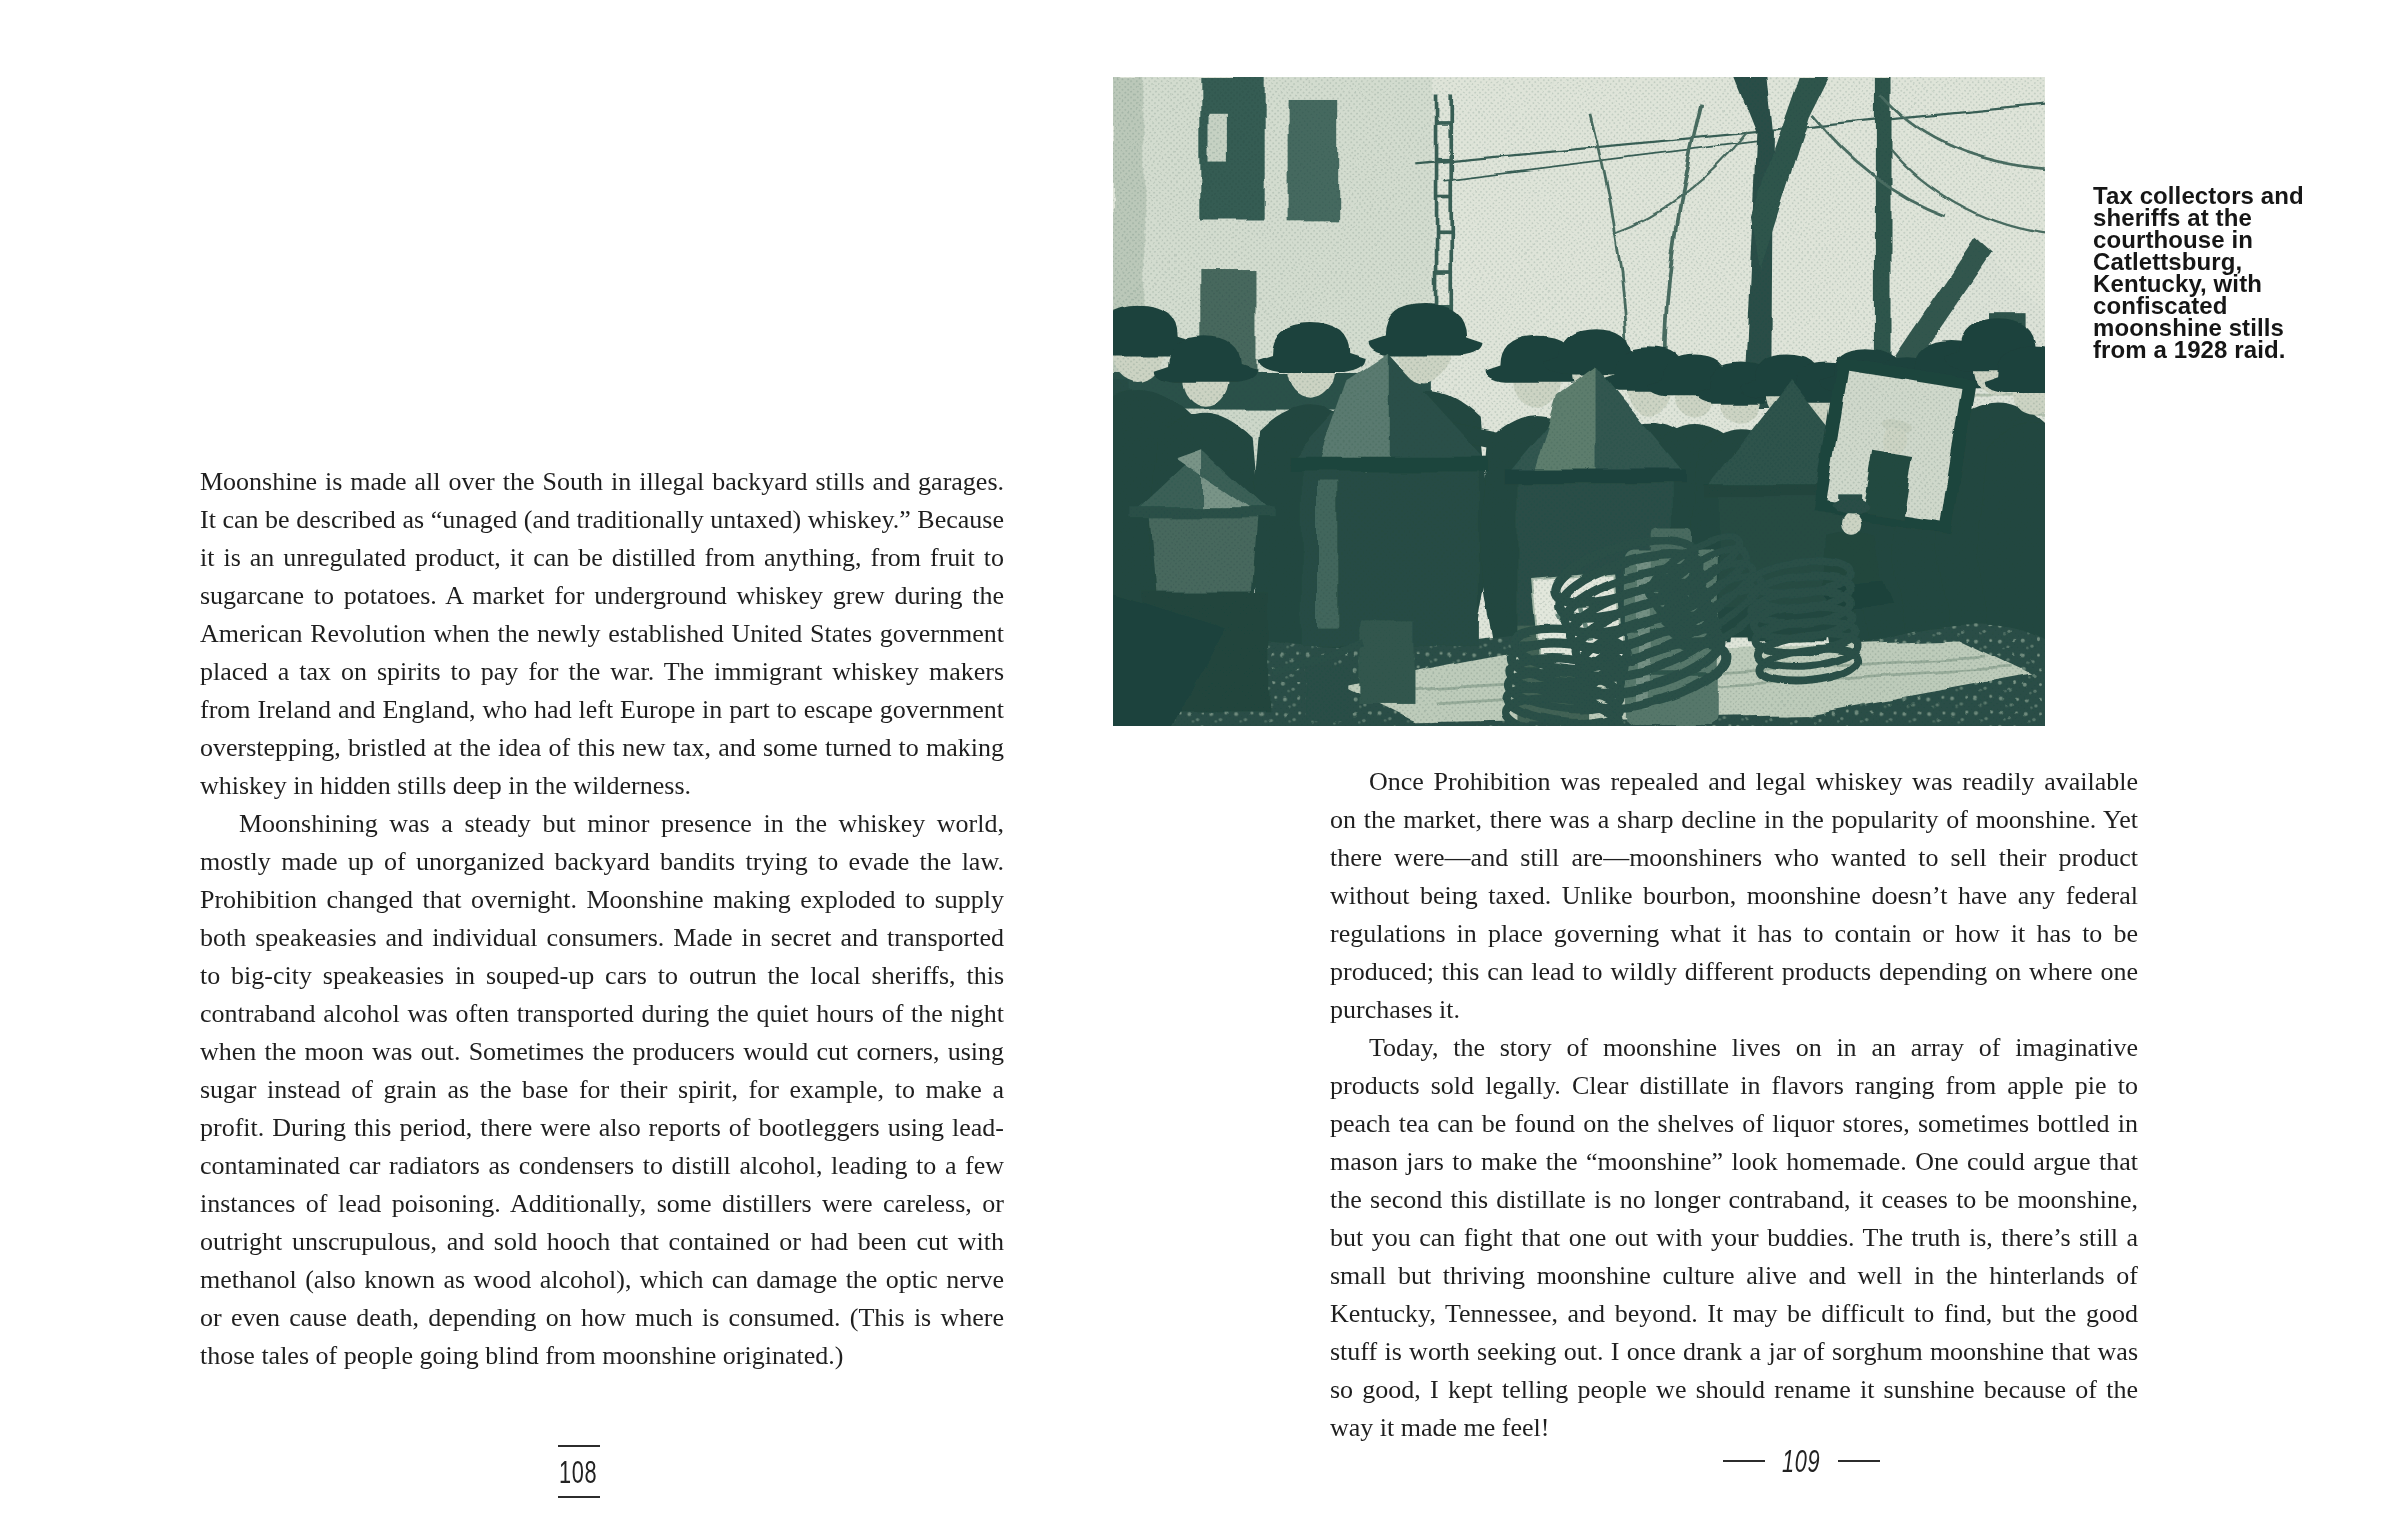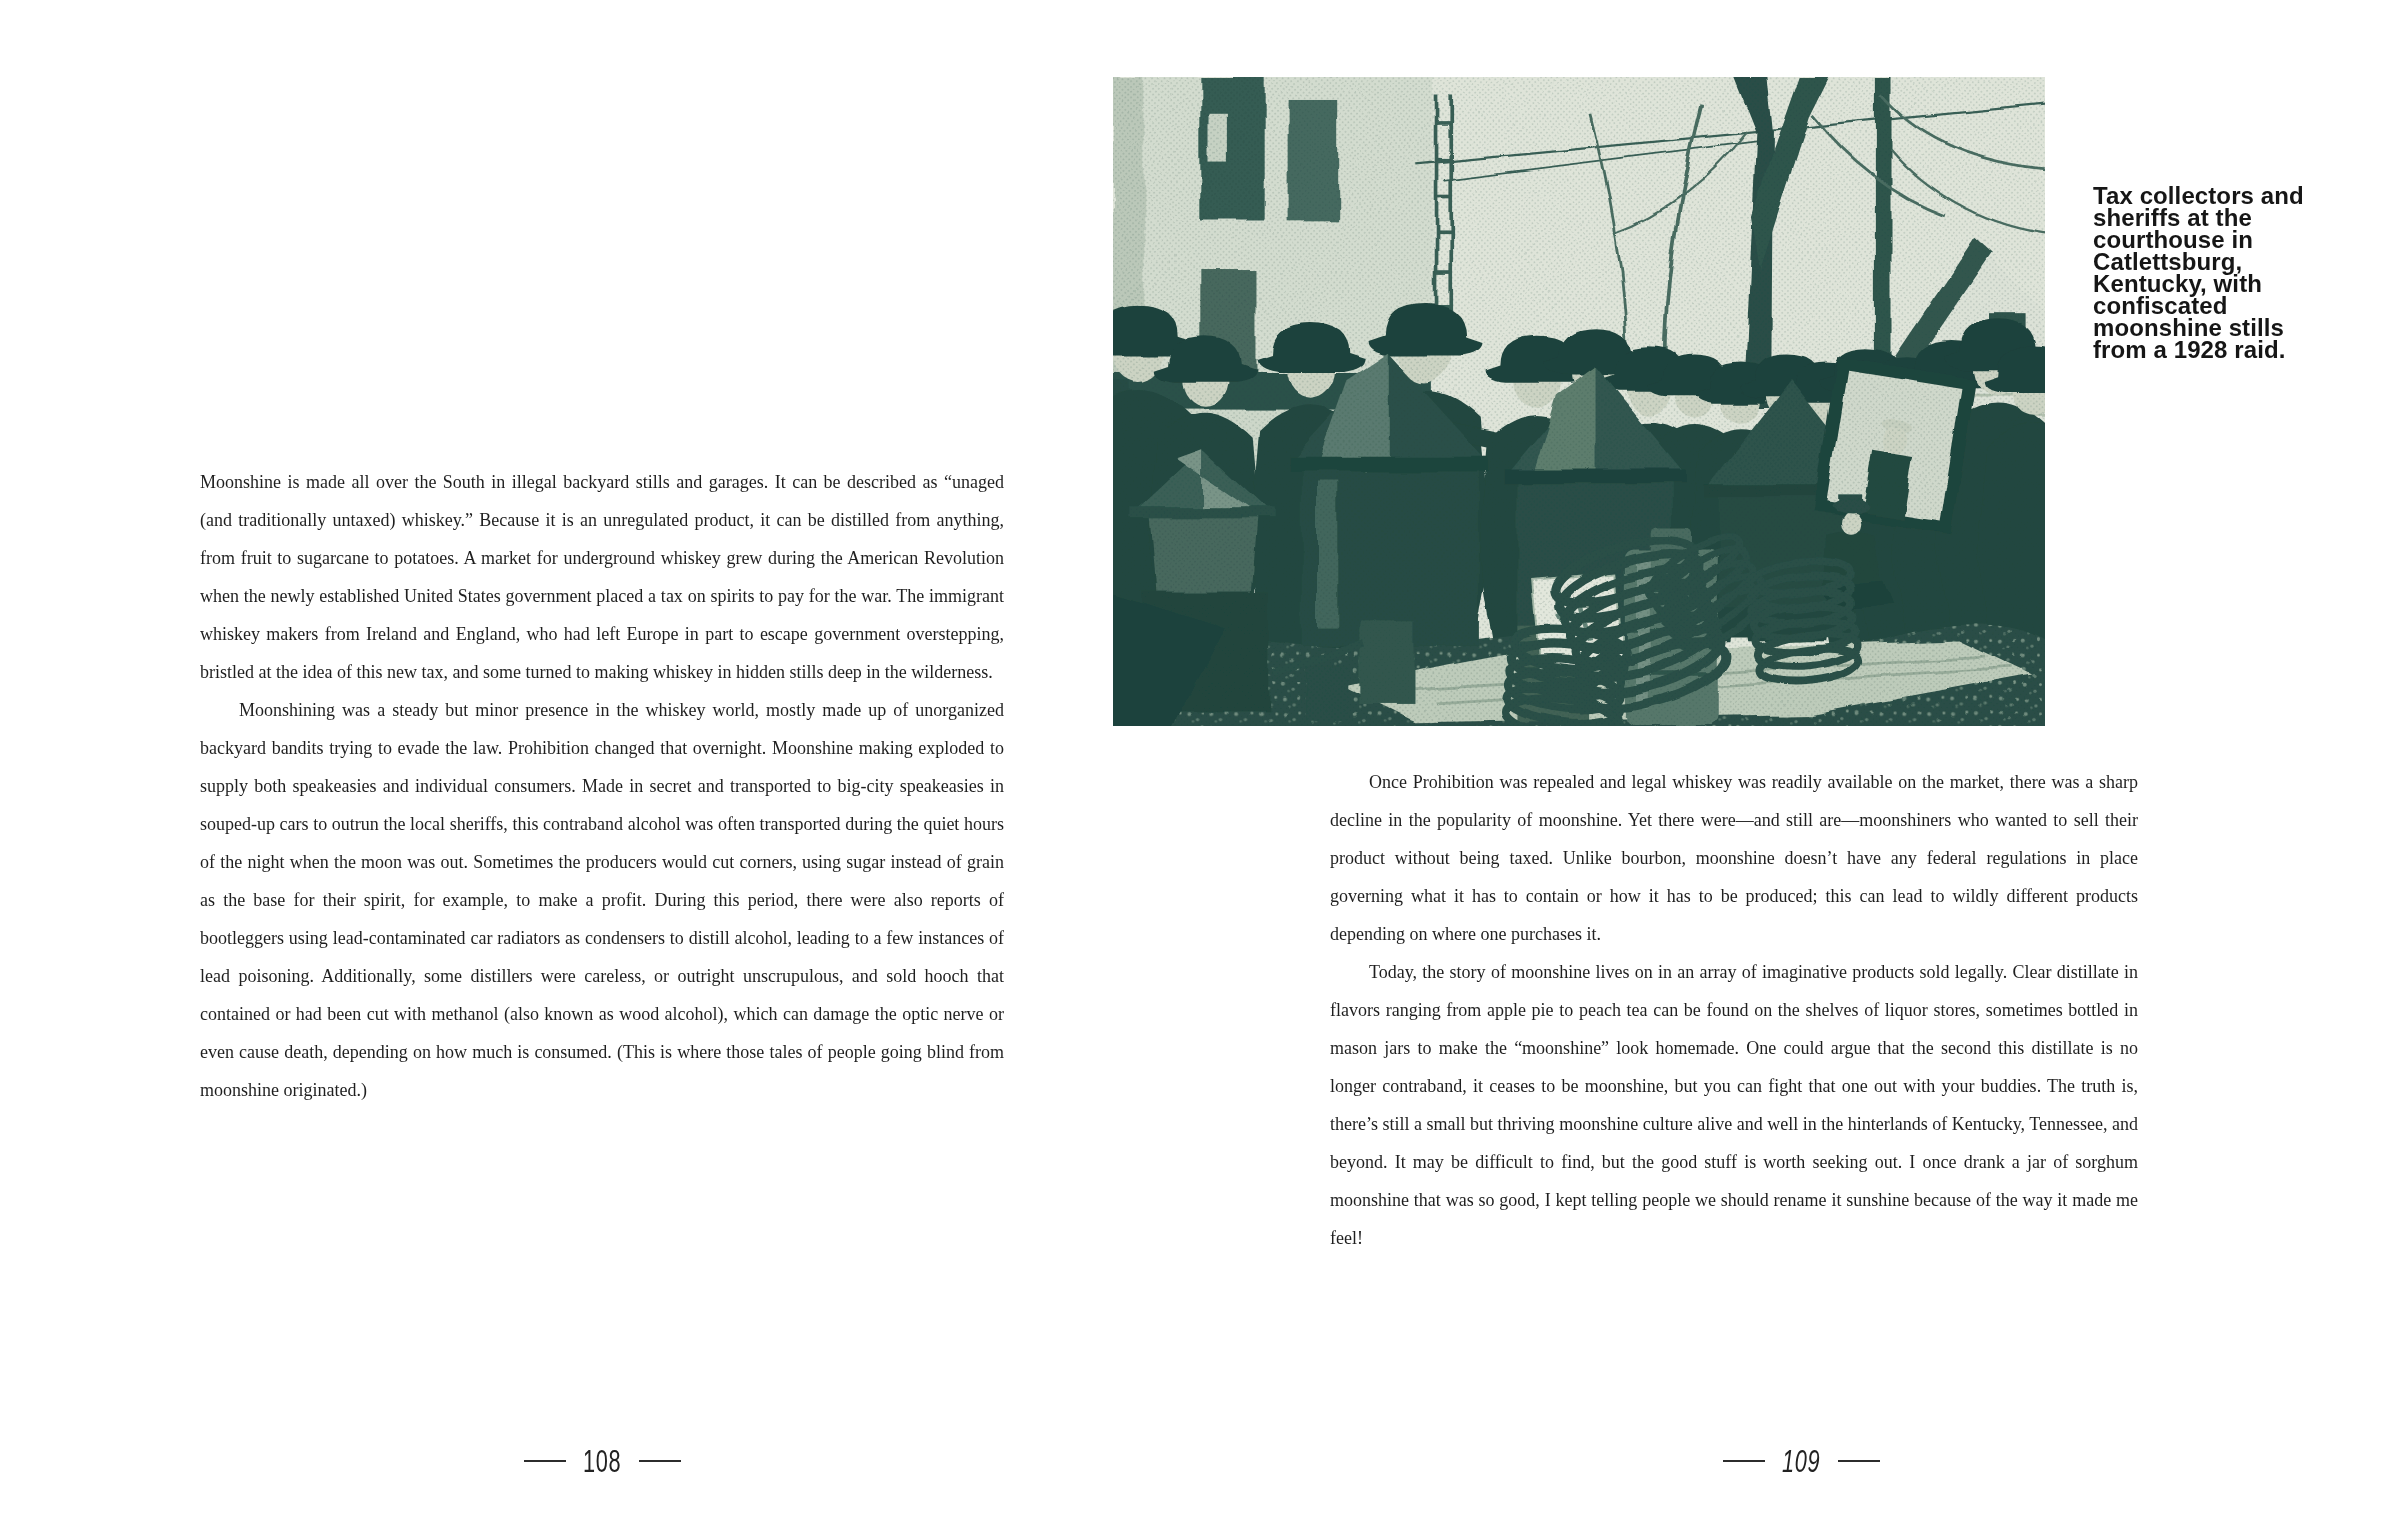--- a/index.html
+++ b/index.html
@@ -7,39 +7,39 @@
           font-family:"Liberation Serif",serif;color:#1f1f1f;}
   .abs{position:absolute;}
 
   
   .title{left:221px;top:168px;width:761px;text-align:center;margin:0;
          font-family:"Liberation Sans",sans-serif;font-weight:700;
          font-size:46px;line-height:57px;letter-spacing:2.3px;color:#1c1c1c;}
   .title .tl{display:block;}
 
   
-  .body-col{font-family:"Liberation Serif",serif;font-size:18px;line-height:38px;
+  .body-col{font-family:"Liberation Serif",serif;font-size:26px;line-height:38px;
             text-align:justify;color:#1f1f1f;hyphens:auto;-webkit-hyphens:auto;}
   .left-col{left:200px;top:463px;width:804px;}
   .right-col{left:1330px;top:763px;width:808px;}
   .para{margin:0;padding:0;}
   .indent{text-indent:39px;}
 
   
   .photo{left:1113px;top:77px;width:932px;height:649px;margin:0;}
   .photo svg{display:block;width:100%;height:100%;}
 
   
   .caption{left:2093px;top:185px;width:213px;
            font-family:"Liberation Sans",sans-serif;font-weight:700;
            font-size:24px;line-height:22px;color:#161616;letter-spacing:0.1px;}
 
   
   .pageno{top:1445px;width:221px;display:flex;align-items:center;justify-content:center;gap:8.3px;}
-  .pageno-left{left:492px;}
+  .pageno-left{left:468px;flex-direction:column;}
   .pageno-right{left:1691px;font-style:italic;}
   .pageno .rule{width:42px;height:2.3px;background:#2c2c2c;}
   .pageno .num{display:inline-block;font-family:"Liberation Sans",sans-serif;
                font-weight:400;font-size:32px;line-height:32px;color:#222;
                letter-spacing:0.9px;transform:scaleX(0.68);}
 </style>
 </head>
 <body>
 
 <div class="spread">

